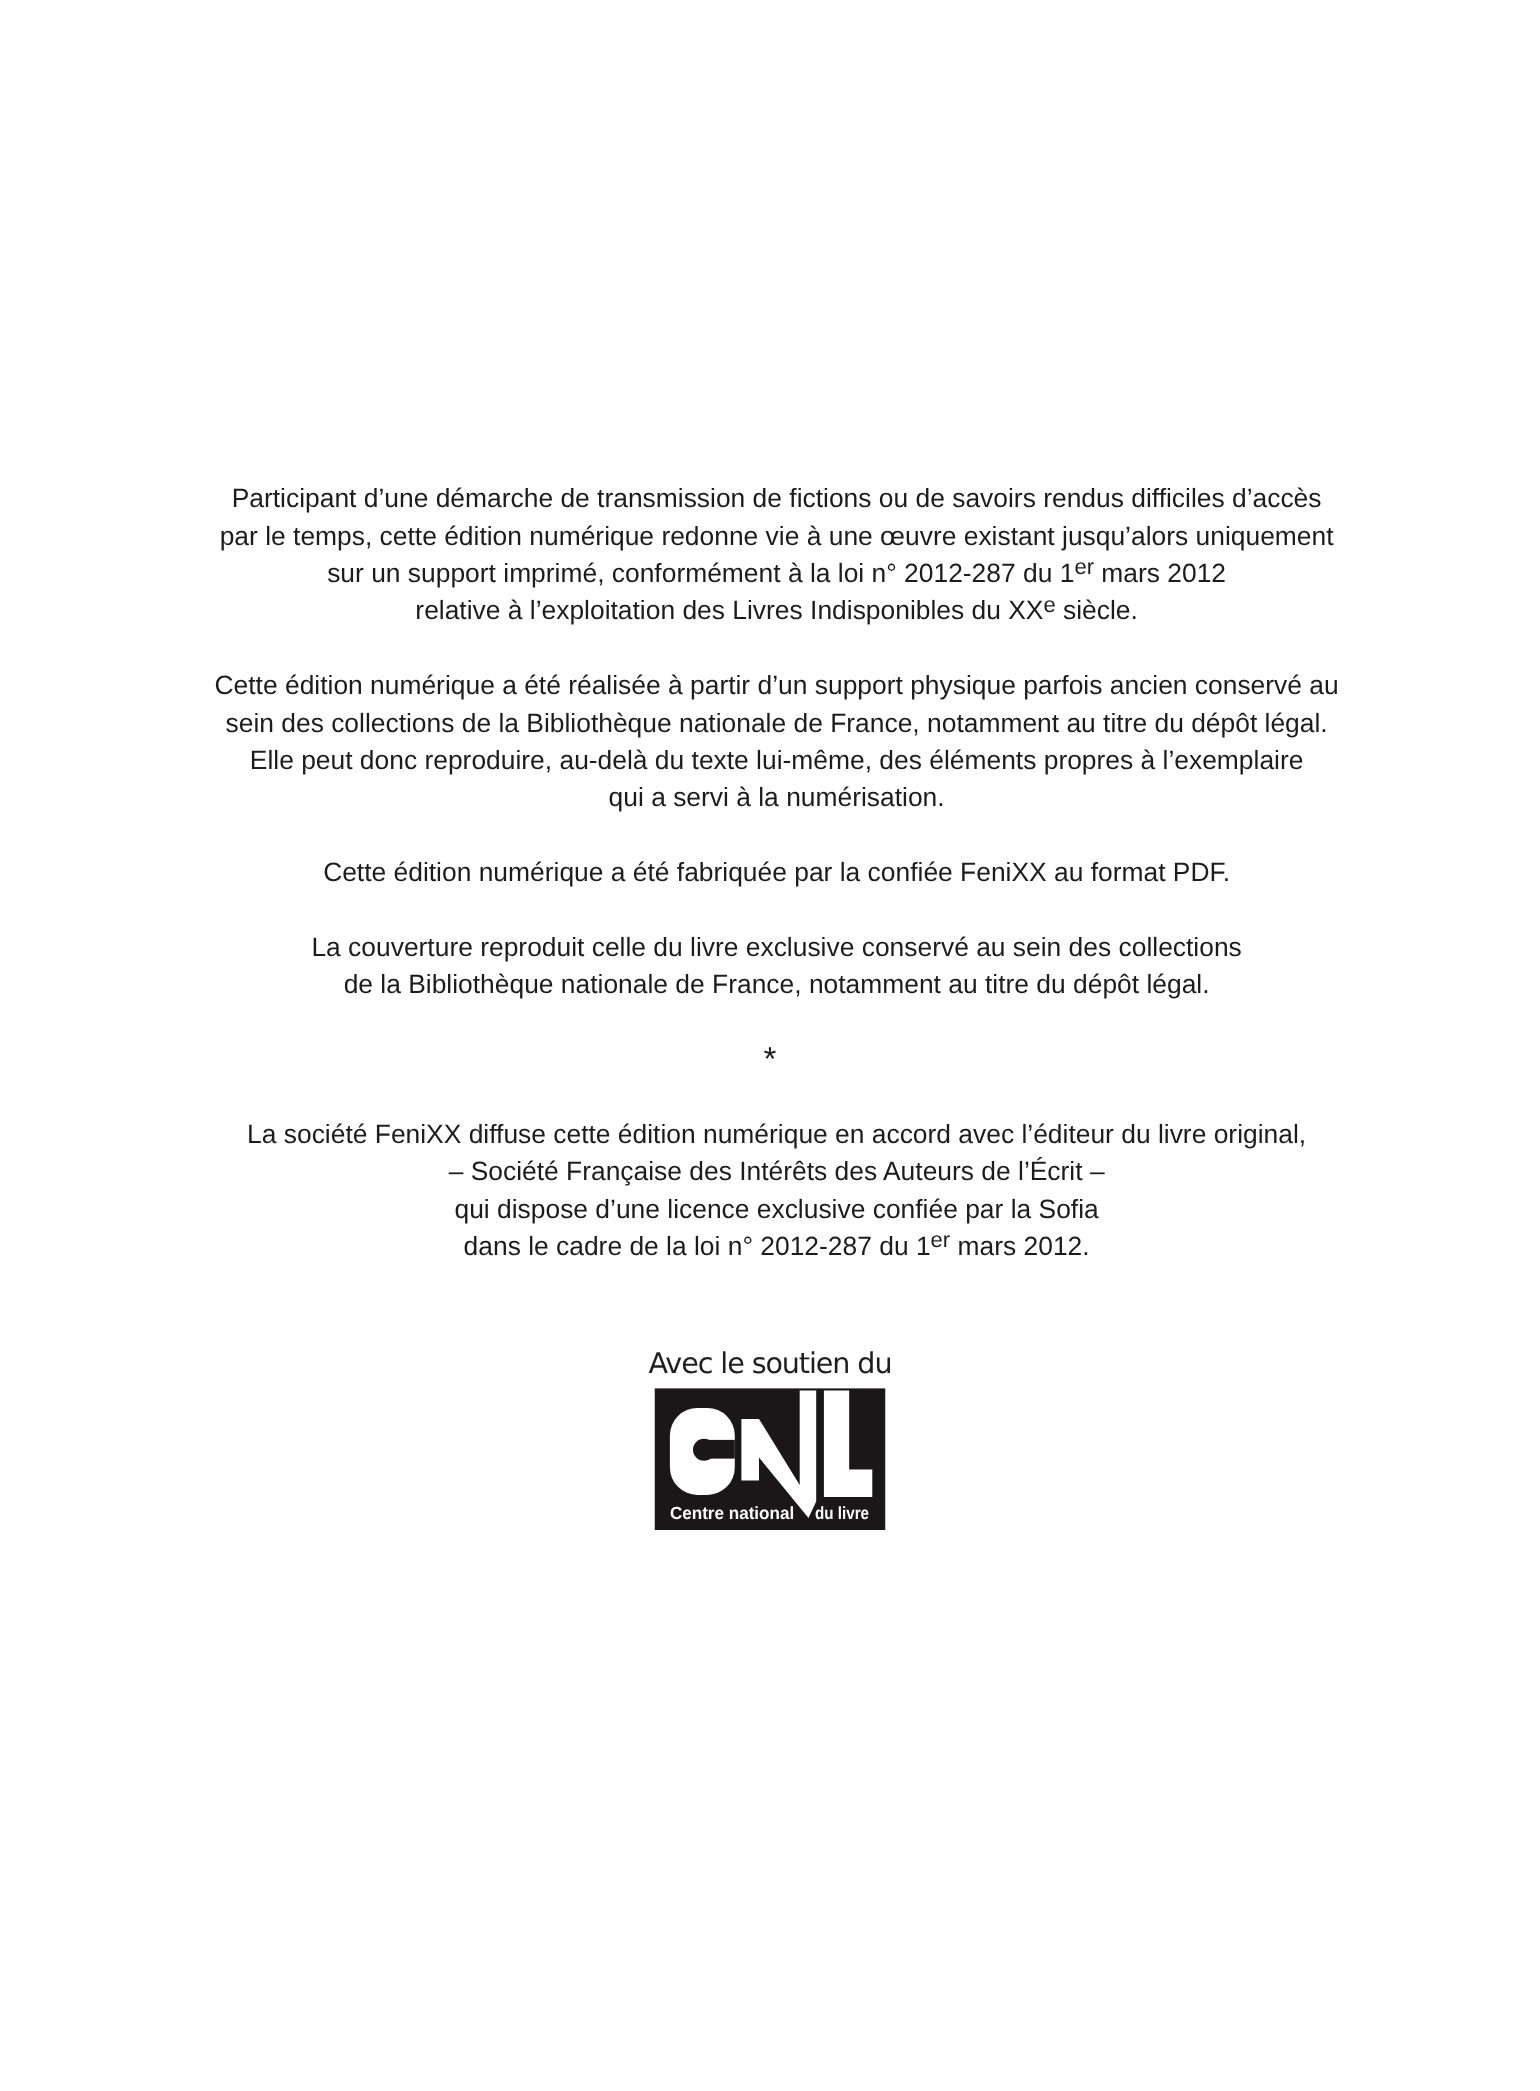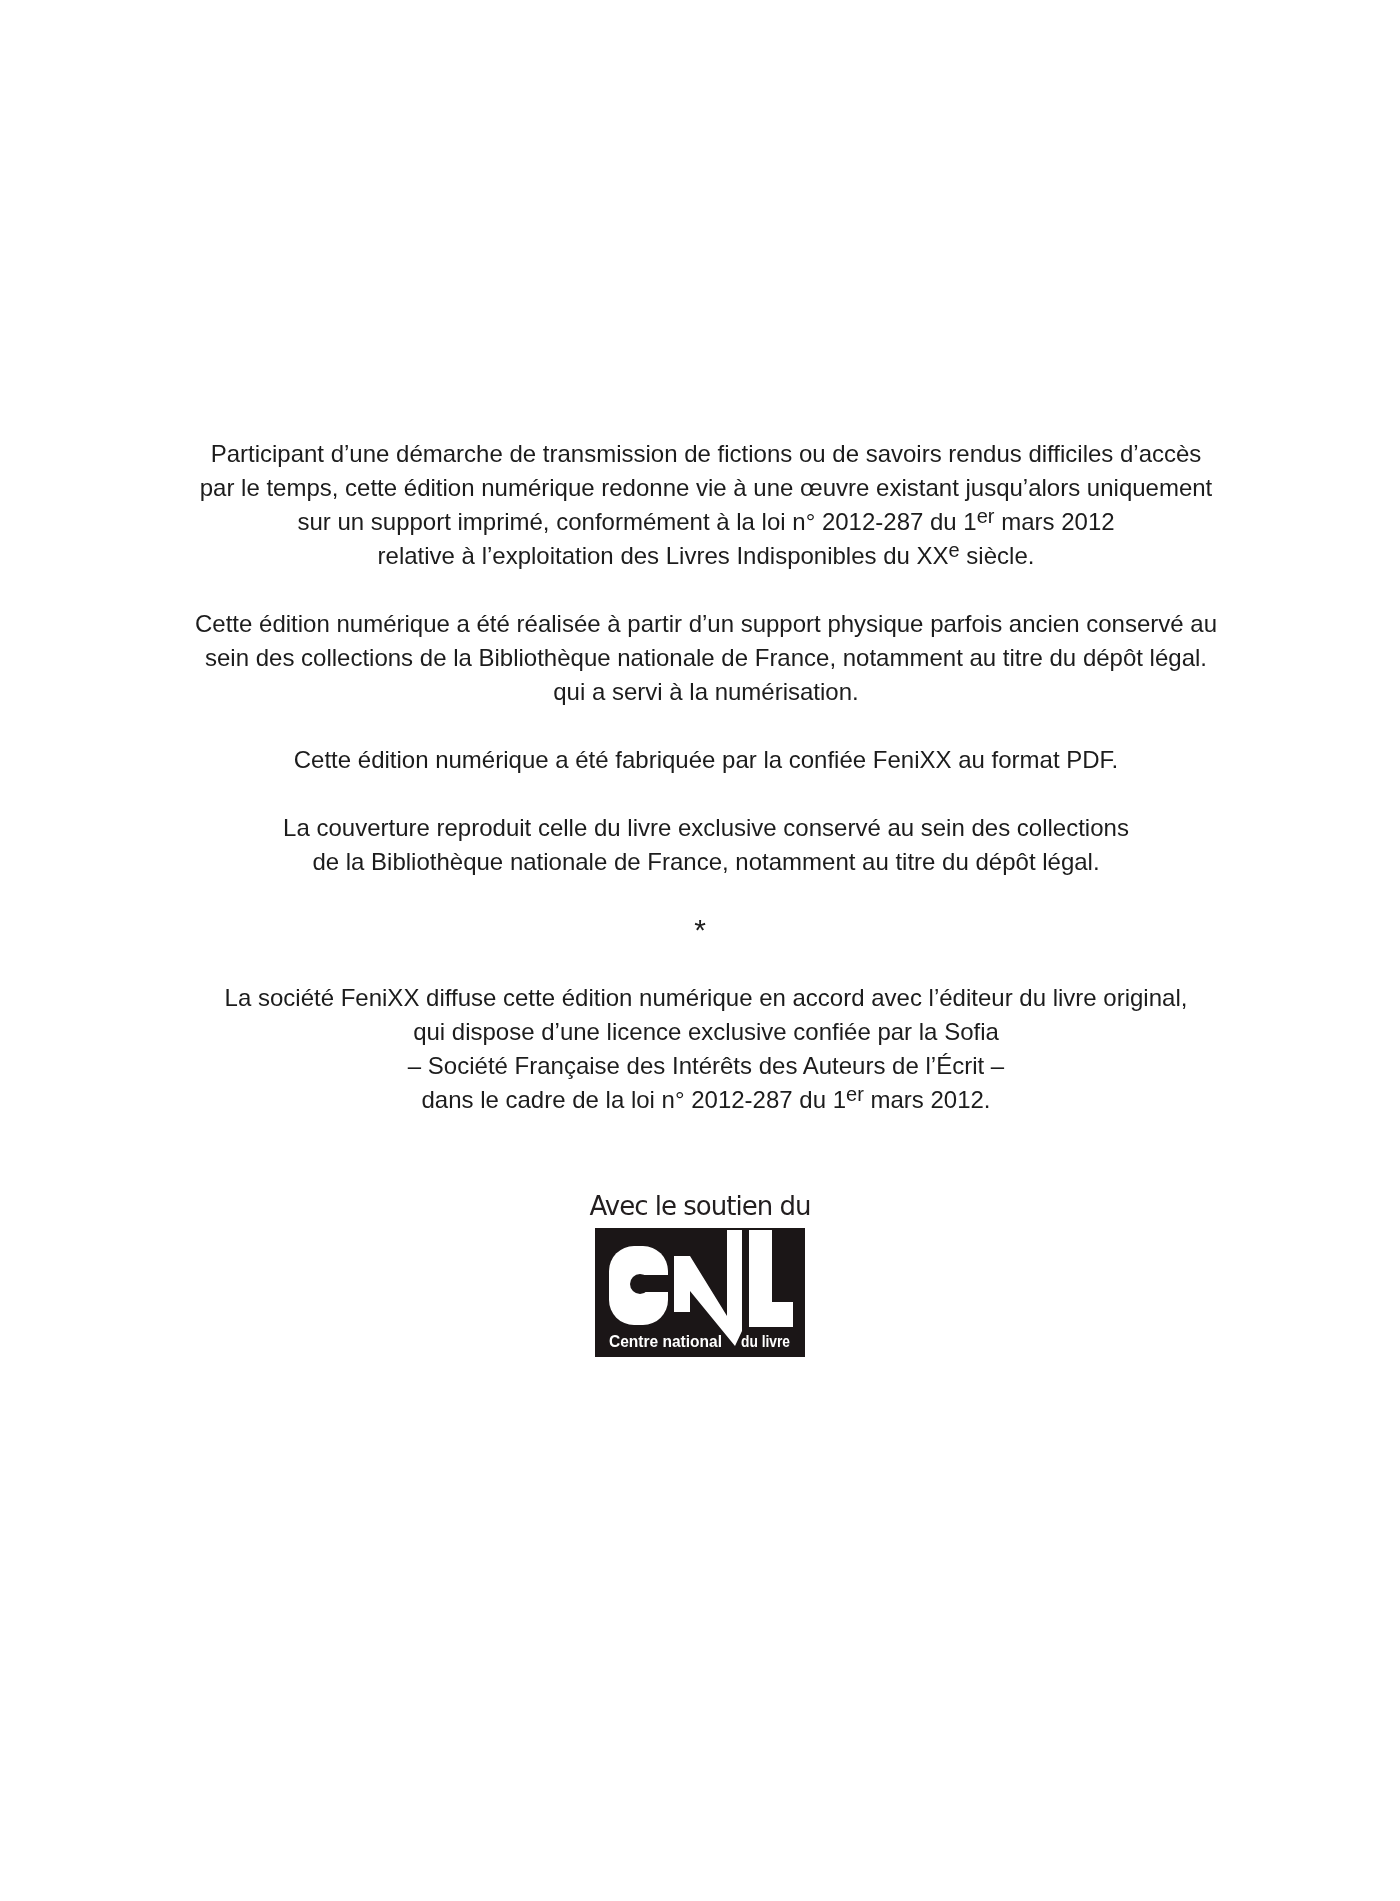--- a/index.html
+++ b/index.html
@@ -44,38 +44,39 @@
   <p class="para first">
     <span class="line">Participant d’une démarche de transmission de fictions ou de savoirs rendus difficiles d’accès</span>
     <span class="line">par le temps, cette édition numérique redonne vie à une œuvre existant jusqu’alors uniquement</span>
     <span class="line"><span>sur un support imprimé, conformément à la loi n° 2012-287 du 1</span><sup class="sp">er</sup><span> mars 2012</span></span>
     <span class="line"><span>relative à l’exploitation des Livres Indisponibles du XX</span><sup class="sp">e</sup><span> siècle.</span></span>
   </p>
 
   <p class="para">
     <span class="line">Cette édition numérique a été réalisée à partir d’un support physique parfois ancien conservé au</span>
     <span class="line">sein des collections de la Bibliothèque nationale de France, notamment au titre du dépôt légal.</span>
+    <span class="line">Elle peut donc reproduire, au-delà du texte lui-même, des éléments propres à l’exemplaire</span>
     <span class="line">qui a servi à la numérisation.</span>
   </p>
 
   <p class="para">
     <span class="line">Cette édition numérique a été fabriquée par la confiée FeniXX au format PDF.</span>
   </p>
 
   <p class="para">
     <span class="line">La couverture reproduit celle du livre exclusive conservé au sein des collections</span>
     <span class="line">de la Bibliothèque nationale de France, notamment au titre du dépôt légal.</span>
   </p>
 
   <p class="sep">*</p>
 
   <p class="para diffusion">
     <span class="line">La société FeniXX diffuse cette édition numérique en accord avec l’éditeur du livre original,</span>
+    <span class="line">– Société Française des Intérêts des Auteurs de l’Écrit –</span>
     <span class="line">qui dispose d’une licence exclusive confiée par la Sofia</span>
-    <span class="line">– Société Française des Intérêts des Auteurs de l’Écrit –</span>
     <span class="line"><span>dans le cadre de la loi n° 2012-287 du 1</span><sup class="sp">er</sup><span> mars 2012.</span></span>
   </p>
 
   <p class="support">Avec le soutien du</p>
 
   <div class="logo-wrap">
     <svg width="210" height="129" viewBox="0 0 210 129" xmlns="http://www.w3.org/2000/svg" aria-hidden="true">
 
       <rect x="0" y="0" width="210" height="129" fill="#1b1617"></rect>
 

